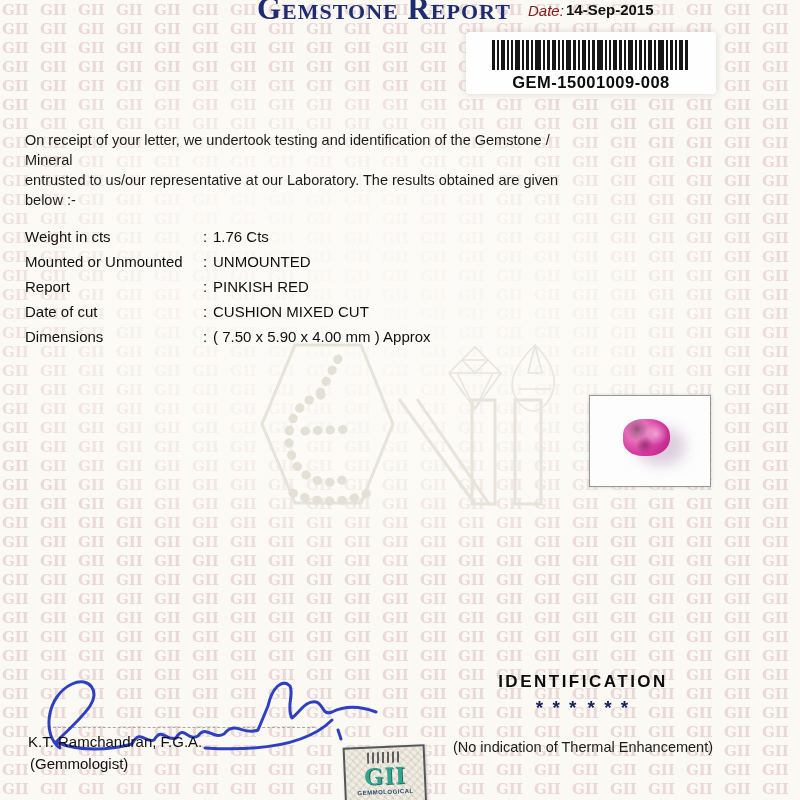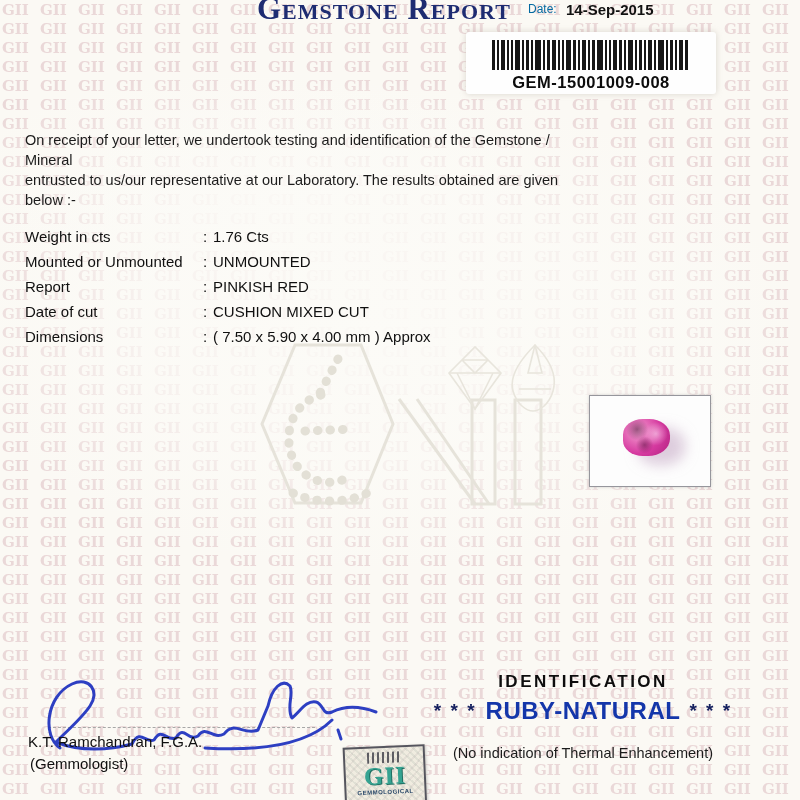--- a/index.html
+++ b/index.html
@@ -8,21 +8,21 @@
   .wm-layer{position:absolute;inset:0;z-index:0;}
   .fade-layer{position:absolute;inset:0;z-index:1;
     background:
       radial-gradient(ellipse 430px 250px at 47% 41%, rgba(252,251,247,0.95) 0%, rgba(252,251,247,0.72) 55%, rgba(252,251,247,0) 100%),
       radial-gradient(ellipse 300px 120px at 30% 23%, rgba(252,251,247,0.8) 0%, rgba(252,251,247,0) 100%);}
   .logo-wm{position:absolute;left:235px;top:333px;z-index:2;}
   .content{position:absolute;inset:0;z-index:3;padding-left:24px;}
 
   .title{position:absolute;left:257px;top:-9px;font-family:"Liberation Serif",serif;
     font-weight:bold;font-variant:small-caps;font-size:31px;letter-spacing:1px;color:#1e2c72;}
-  .date-label{position:absolute;left:528px;top:2px;font-size:12px;color:#0369a1;}
+  .date-label{position:absolute;left:528px;top:2px;font-size:15px;color:#7f1d1d;font-style:italic;}
   .date-value{position:absolute;left:566px;top:1px;font-size:15px;font-weight:bold;color:#111;text-align:center;}
 
   .barcode-label{position:absolute;left:466px;top:32px;width:250px;height:62px;background:#fefefe;
     border-radius:3px;box-shadow:0 0 6px rgba(180,170,160,0.45);}
   .barcode-bars{position:absolute;left:26px;top:8px;}
   .barcode-text{position:absolute;left:0;top:41px;width:100%;text-align:center;
     font-size:16.5px;font-weight:bold;letter-spacing:0.5px;color:#0c0c0c;}
 
   .intro{position:absolute;left:25px;top:130px;width:545px;font-size:14.5px;line-height:20px;color:#1c1c1c;}
 
@@ -195,21 +195,20 @@
     </div>
 
     <div class="photo">
       <div class="gem"></div>
     </div>
 
     <div class="identification">
       <div class="id-heading">IDENTIFICATION</div>
       <div class="id-result-row">
         <span class="id-stars">* * *</span>
-        <span class="id-result">RUBY-NATURAL</span>
         <span class="id-stars">* * *</span>
       </div>
       <div class="id-note">(No indication of Thermal Enhancement)</div>
     </div>
 
     <div class="sig-dash"></div>
     <svg class="signature-svg" width="370" height="100" viewBox="0 0 370 100">
       <g stroke="#2336c0" stroke-width="3" fill="none" stroke-linecap="round" stroke-linejoin="round" opacity="0.95">
         <path d="M 40 86 C 22 74, 26 34, 52 22 C 70 14, 80 30, 70 44 C 62 56, 48 68, 36 80
                  C 60 90, 90 88, 112 82 C 120 66, 126 82, 134 78 C 142 64, 146 80, 156 76

